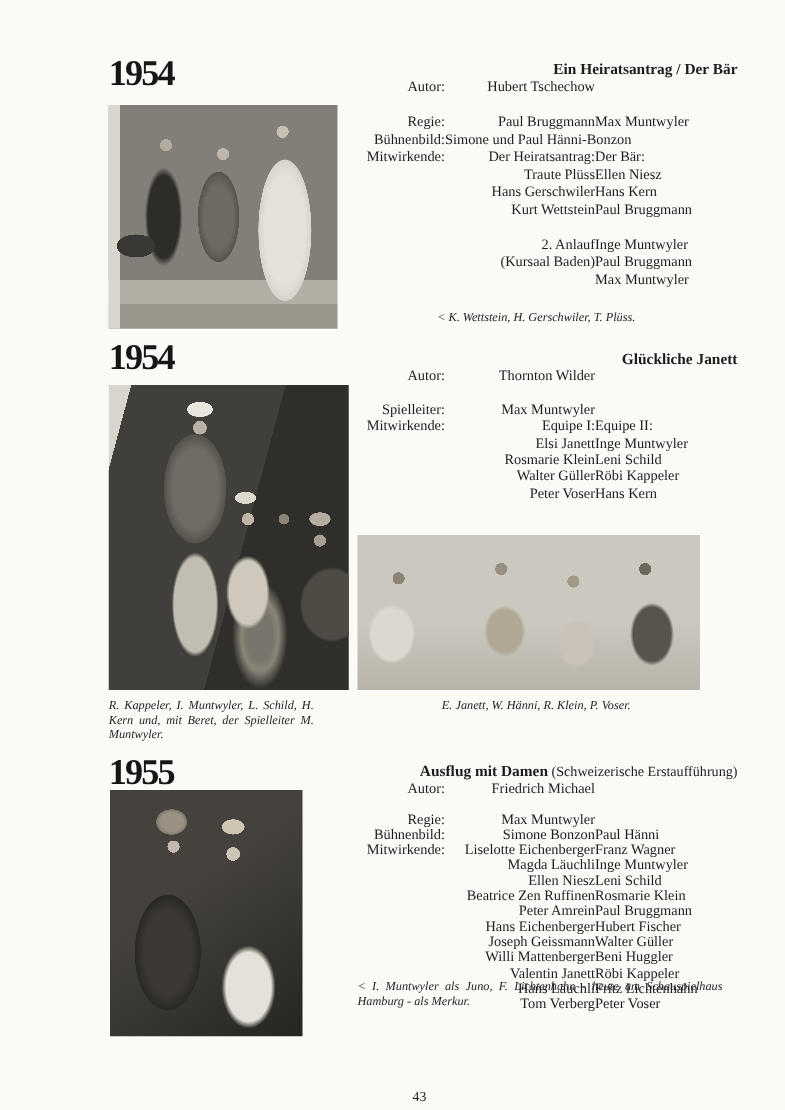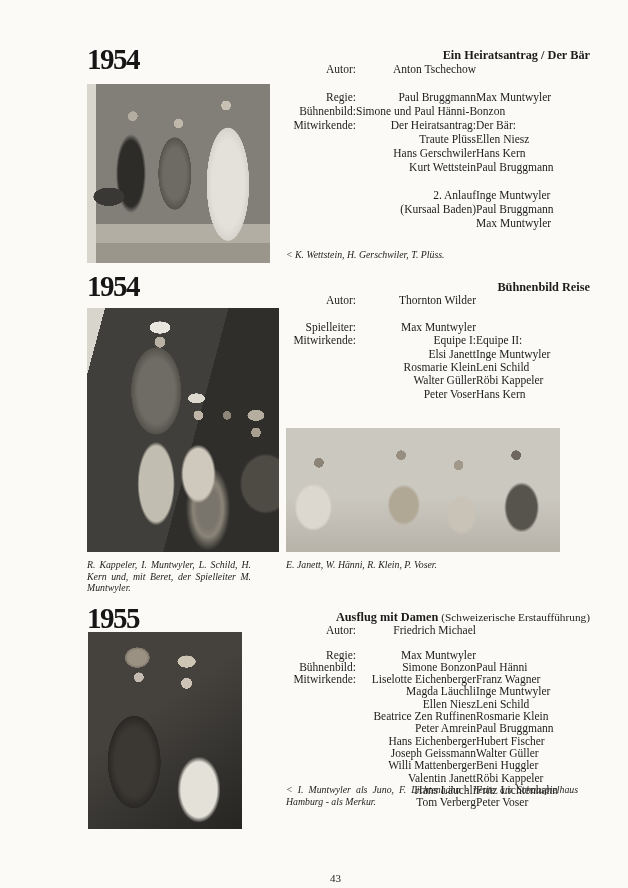--- a/index.html
+++ b/index.html
@@ -69,21 +69,21 @@
   .title-main{font-weight:bold;font-size:12.3px;}
   .title-note{font-weight:normal;font-size:11.3px;}
   .row{display:flex;overflow:visible;}
   .d1 .row{height:14px;line-height:14px;}
   .d2 .row{height:13.4px;line-height:13.4px;}
   .d3 .row{height:12.3px;line-height:12.3px;}
   .lbl{width:70px;flex:none;white-space:nowrap;}
   .c1{width:120px;flex:none;white-space:nowrap;}
   .c2{flex:none;white-space:nowrap;}
 
-  .caption{position:absolute;font-style:italic;font-size:9.8px;line-height:11.6px;color:#232323;}
+  .caption{position:absolute;font-style:italic;font-size:9.8px;line-height:11.6px;color:#232323;text-align:center;}
   .cap1{left:286px;top:249px;width:286px;}
   .cap2l{left:87px;top:559px;width:164px;text-align:justify;}
   .cap2r{left:286px;top:559px;width:286px;}
   .cap3{left:286px;top:784px;width:292px;text-align:justify;}
 
   .pageno{position:absolute;left:330px;top:872px;font-size:11px;color:#1c1c1c;}
 </style>
 </head>
 <body>
 
@@ -91,21 +91,21 @@
 
   <section>
     <h2 class="year e1-year">1954</h2>
     <div class="photo photo-1"></div>
     <div class="details d1">
       <div class="title"><span class="title-main">Ein Heiratsantrag / Der Bär</span><span class="title-note"></span></div>
       <div class="rows">
 
           <div class="row">
             <span class="lbl">Autor:</span>
-            <span class="c1">Anton Tschechow</span>
+            <span class="c1">Hubert Tschechow</span>
             <span class="c2"></span>
           </div>
 
           <div class="row">
             <span class="lbl"></span>
             <span class="c1"></span>
             <span class="c2"></span>
           </div>
 
           <div class="row">
@@ -170,21 +170,21 @@
         </div>
     </div>
     <div class="caption cap1">&lt; K. Wettstein, H. Gerschwiler, T. Plüss.</div>
   </section>
 
   <section>
     <h2 class="year e2-year">1954</h2>
     <div class="photo photo-2"></div>
     <div class="photo photo-3"></div>
     <div class="details d2">
-      <div class="title"><span class="title-main">Bühnenbild Reise</span><span class="title-note"></span></div>
+      <div class="title"><span class="title-main">Glückliche Janett</span><span class="title-note"></span></div>
       <div class="rows">
 
           <div class="row">
             <span class="lbl">Autor:</span>
             <span class="c1">Thornton Wilder</span>
             <span class="c2"></span>
           </div>
 
           <div class="row">
             <span class="lbl"></span>

